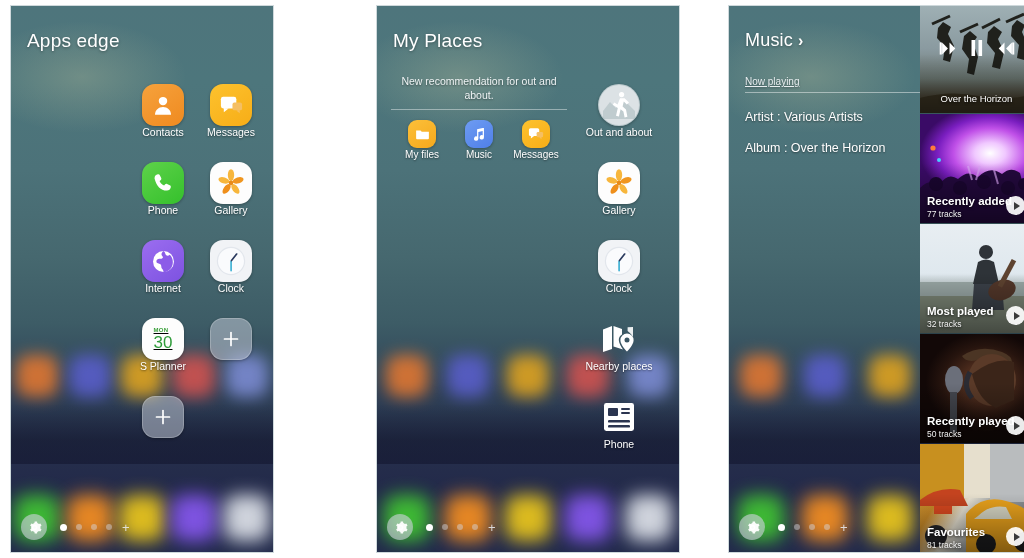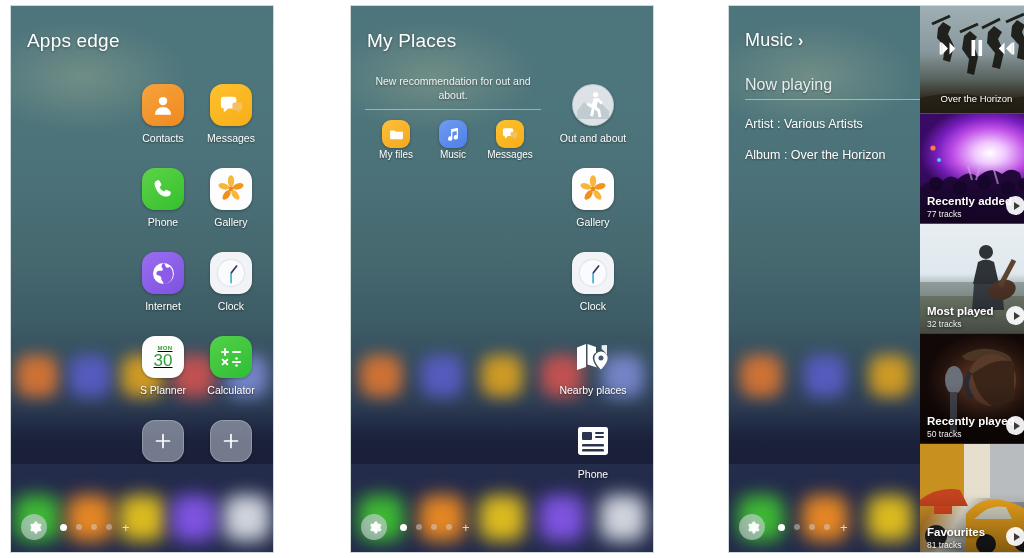--- a/index.html
+++ b/index.html
@@ -11,21 +11,21 @@
   .panel {
     position:absolute; top:5px; height:548px; overflow:hidden;
     border:1px solid #cfd9dc;
     background:
       radial-gradient(ellipse 150px 80px at 27% 13%, rgba(235,225,170,.22), rgba(235,225,170,0) 70%),
       linear-gradient(to bottom,
         #4e757c 0%, #4d767c 14%, #4c7279 30%, #46686f 46%,
         #3d5c66 58%, #2f4257 70%, #26304c 80%, #232a4a 88%, #222a4b 100%);
   }
   #panel1 { left:10px;  width:264px; }
-  #panel2 { left:350px; width:304px; }
+  #panel2 { left:376px; width:304px; }
   #panel3 { left:728px; width:306px; }
 
   
   .bgrow { position:absolute; left:0; width:100%; height:60px; display:flex; }
   .bgrow .bi { flex:1; display:flex; align-items:center; justify-content:center; }
   .bi i { display:block; width:42px; height:42px; border-radius:13px; filter:blur(8px); opacity:.85; }
   .bgrow.mid { top:340px; }
   .bgrow.dock { top:480px; height:64px; }
   .bgrow.dock .bi i { width:46px; height:46px; filter:blur(9px); opacity:.95;}
 
@@ -35,21 +35,21 @@
   
   .edge-title { position:absolute; left:16px; top:24px; color:#fff; font-size:19px;
       letter-spacing:.2px; text-shadow:0 1px 3px rgba(0,0,0,.35); }
   .edge-title.sm { font-size:18px; }
   .edge-title .chev { font-size:16px; margin-left:5px; font-weight:700; }
 
   
   .appgrid { position:absolute; right:8px; top:78px; width:136px;
              display:flex; flex-wrap:wrap; }
   .appcell { width:68px; display:flex; flex-direction:column; align-items:center; margin-bottom:24px; }
-  .appcell .lbl { margin-top:6px; font-size:10.5px; color:#fff; text-align:center; line-height:1.15;
+  .appcell .lbl { margin-top:0; font-size:10.5px; color:#fff; text-align:center; line-height:1.15;
                   text-shadow:0 1px 2px rgba(0,0,0,.5); }
 
   .ic { width:42px; height:42px; border-radius:13px; position:relative;
         box-shadow:0 1px 3px rgba(0,0,0,.3); overflow:hidden;
         display:flex; align-items:center; justify-content:center; }
   .ic.round { border-radius:50%; }
   .ic svg { display:block; }
   .ic.plain { background:transparent; box-shadow:none; }
 
   .ic-contacts  { background:linear-gradient(145deg,#f6a23c,#ef8a20); }
@@ -69,21 +69,21 @@
   .reco { position:absolute; left:14px; top:68px; width:176px; text-align:center; }
   .reco .rtxt { color:#eef3f4; font-size:10.5px; line-height:1.35; text-shadow:0 1px 2px rgba(0,0,0,.4); }
   .reco .rule { margin:7px 0 10px; height:1px; background:rgba(255,255,255,.42); }
   .reco .apps { display:flex; justify-content:space-between; padding:0 4px; }
   .reco .apps .appcell { width:54px; margin-bottom:0; }
   .reco .apps .ic { width:28px; height:28px; border-radius:9px; }
   .reco .apps .lbl { font-size:10px; margin-top:1px; }
 
   
   .musicinfo { position:absolute; left:16px; top:70px; width:178px; }
-  .musicinfo .nowp { color:#e8eef0; font-size:16px; text-shadow:0 1px 2px rgba(0,0,0,.4); }
+  .musicinfo .nowp { color:#e8eef0; font-size:10px; text-shadow:0 1px 2px rgba(0,0,0,.4);text-decoration:underline; }
   .musicinfo .rule { margin-top:5px; height:1px; background:rgba(255,255,255,.45); }
   .musicinfo .line { color:#ffffff; font-size:12.5px; margin-top:17px; text-shadow:0 1px 2px rgba(0,0,0,.45); }
 
   
   .thumbs { position:absolute; right:0; top:0; width:113px; height:548px; }
   .thumb { position:relative; width:113px; overflow:hidden; border-bottom:1px solid rgba(0,0,0,.25); }
   .thumb .art { position:absolute; inset:0; }
   .thumb .shade { position:absolute; inset:0;
       background:linear-gradient(to bottom, rgba(0,0,0,0) 45%, rgba(0,0,0,.45) 100%); }
   .thumb .tl { position:absolute; left:7px; bottom:16px; color:#fff; font-size:11.5px; font-weight:600;
@@ -218,45 +218,28 @@
             <circle cx="17" cy="17" r="13.6" fill="#fafbfd" stroke="#e2e6ec" stroke-width="1.2"></circle>
             <rect x="16.2" y="16.4" width="1.8" height="11" rx=".9" fill="#4bb6d6"></rect>
             <rect x="16.3" y="7.2" width="1.7" height="10" rx=".85" fill="#2b3a5e" transform="rotate(38 17 17)"></rect>
           </svg>
         </div>
         <div class="lbl">Clock</div>
       </div>
 
       <div class="appcell">
         <div class="ic ic-splanner">
-          <div style="display:flex;flex-direction:column;align-items:flex-end;line-height:1;text-decoration:underline;">
+          <div style="display:flex;flex-direction:column;align-items:flex-start;line-height:1;text-decoration:underline;">
             <span style="font-size:6px;color:#3aa03a;font-weight:700;letter-spacing:.3px;">MON</span>
             <span style="font-size:17px;color:#2f9c3a;font-weight:400;margin-top:1px;">30</span>
           </div>
         </div>
         <div class="lbl">S Planner</div>
       </div>
 
-      <div class="appcell">
-        <div class="ic ic-calc">
-          <svg width="26" height="26" viewBox="0 0 26 26">
-            <g stroke="#fff" stroke-width="2" stroke-linecap="round">
-              <line x1="4" y1="8" x2="10" y2="8"></line>
-                <line x1="7" y1="5" x2="7" y2="11"></line>
-              <line x1="15" y1="8" x2="22" y2="8"></line>
-              <line x1="4.6" y1="15.6" x2="9.4" y2="20.4"></line>
-                <line x1="9.4" y1="15.6" x2="4.6" y2="20.4"></line>
-              <line x1="15" y1="18" x2="22" y2="18"></line>
-            </g>
-            <circle cx="18.5" cy="14.6" r="1.25" fill="#fff"></circle>
-              <circle cx="18.5" cy="21.4" r="1.25" fill="#fff"></circle>
-          </svg>
-        </div>
-        <div class="lbl">Calculator</div>
-      </div>
 
       <div class="appcell">
         <div class="ic ic-plus">
           <svg width="20" height="20" viewBox="0 0 20 20">
               <g stroke="#fff" stroke-width="1.7" stroke-linecap="round">
                 <line x1="10" y1="3.5" x2="10" y2="16.5"></line>
                 <line x1="3.5" y1="10" x2="16.5" y2="10"></line>
               </g>
             </svg>
         </div>

